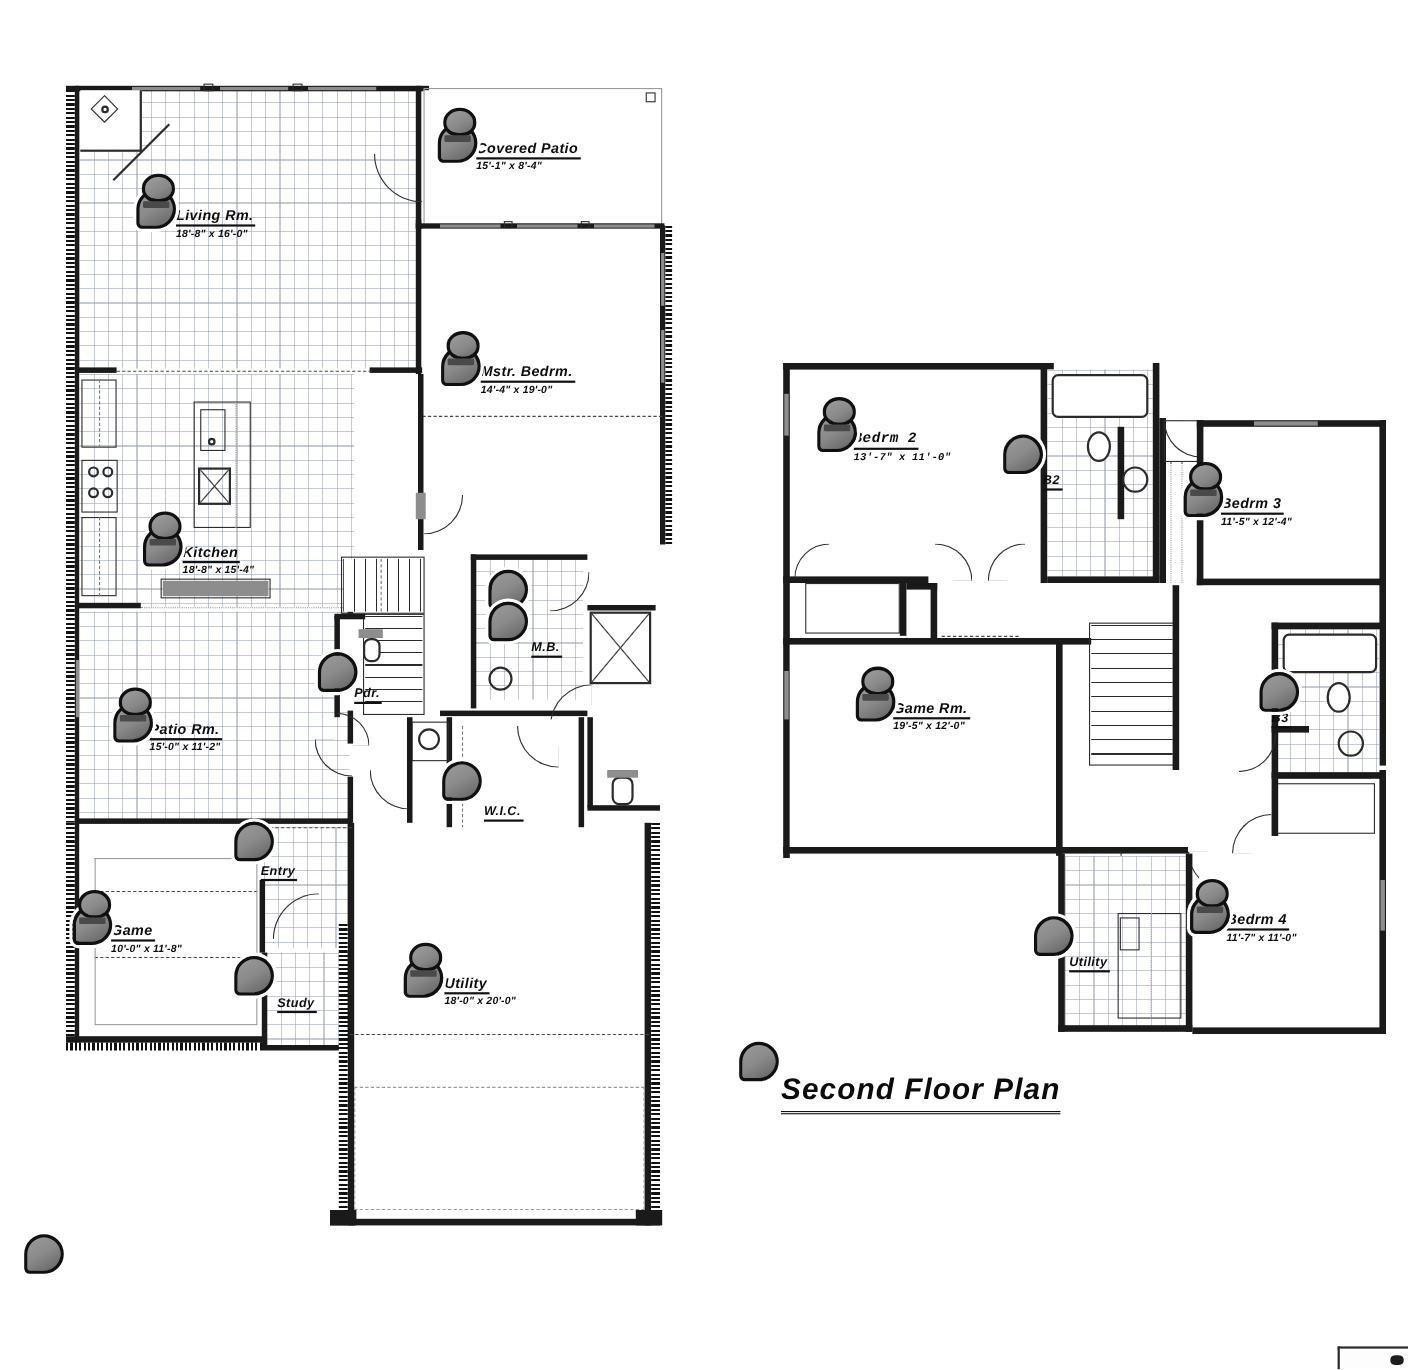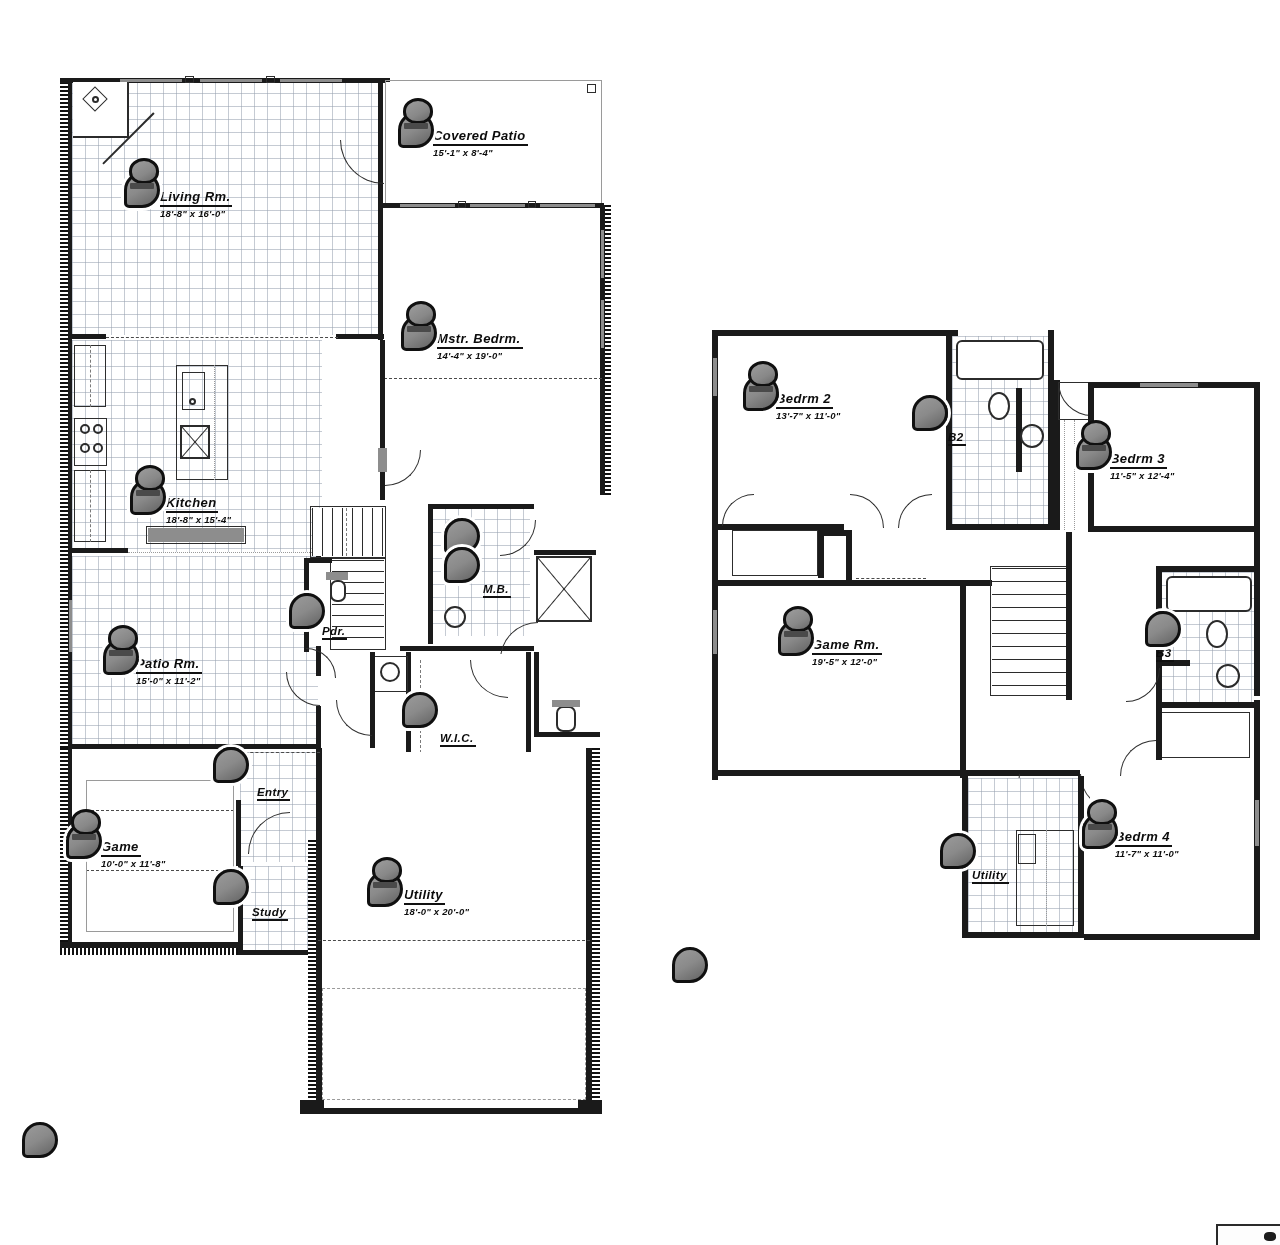--- a/index.html
+++ b/index.html
@@ -369,21 +369,21 @@
     </div>
     <div class="room-label small" style="left:322px; top:622px;">
       <span class="rl-name">Pdr.</span>
     </div>
     <div class="room-label small" style="left:483px; top:580px;">
       <span class="rl-name">M.B.</span>
     </div>
     <div class="room-label small" style="left:440px; top:729px;">
       <span class="rl-name">W.I.C.</span>
     </div>
-    <div class="room-label small" style="left:257px; top:783px;">
+    <div class="room-label small" style="left:237px; top:783px;">
       <span class="rl-name">Entry</span>
     </div>
     <div class="room-label small" style="left:252px; top:903px;">
       <span class="rl-name">Study</span>
     </div>
 
     <div class="marker pair" style="left:124px; top:172px;">
         <span class="mk-bar"></span>
       </div>
     <div class="marker pair" style="left:398px; top:112px;">
@@ -488,21 +488,21 @@
     <div class="outline" style="left:356px; top:830px; width:58px; height:96px;"></div>
     <div class="dotline-v" style="left:386px; top:830px; height:96px;"></div>
     <div class="outline" style="left:358px; top:834px; width:18px; height:30px;"></div>
 
     <div class="room-plain" style="left:430px; top:778px; width:166px; height:156px;"></div>
     <div class="wall" style="left:594px; top:700px; width:6px; height:240px;"></div>
     <div class="wall" style="left:424px; top:934px; width:176px; height:6px;"></div>
     <div class="wall-gray" style="left:595px; top:800px; width:4px; height:46px;"></div>
     <div class="swing" style="left:460px; top:740px; width:36px; height:36px; border-radius:100% 0 0 0; border-bottom:none; border-right:none;"></div>
 
-    <div class="room-label" style="left:116px; top:390px;">
+    <div class="room-label" style="left:116px; top:390px;font-family:Liberation Mono, monospace;">
       <span class="rl-name">Bedrm 2</span>
       <span class="rl-dim">13'-7" x 11'-0"</span>
     </div>
     <div class="room-label" style="left:450px; top:450px;">
       <span class="rl-name">Bedrm 3</span>
       <span class="rl-dim">11'-5" x 12'-4"</span>
     </div>
     <div class="room-label" style="left:455px; top:828px;">
       <span class="rl-name">Bedrm 4</span>
       <span class="rl-dim">11'-7" x 11'-0"</span>
@@ -531,19 +531,20 @@
         <span class="mk-bar"></span>
       </div>
     <div class="marker pair" style="left:118px; top:620px;">
         <span class="mk-bar"></span>
       </div>
     <div class="marker plain" style="left:252px; top:395px;"></div>
     <div class="marker plain" style="left:485px; top:611px;"></div>
     <div class="marker plain" style="left:280px; top:833px;"></div>
 
     <div class="marker plain" style="left:12px; top:947px;"></div>
+    <div class="plan-title" style="left:50px; top:975px;">Second Floor Plan</div>
   </div>
 
   <div class="corner-widget" style="left:1216px; top:1224px; width:64px; height:21px;">
     <span class="cw-dot"></span>
   </div>
 
 </div>
 
 </body></html>

